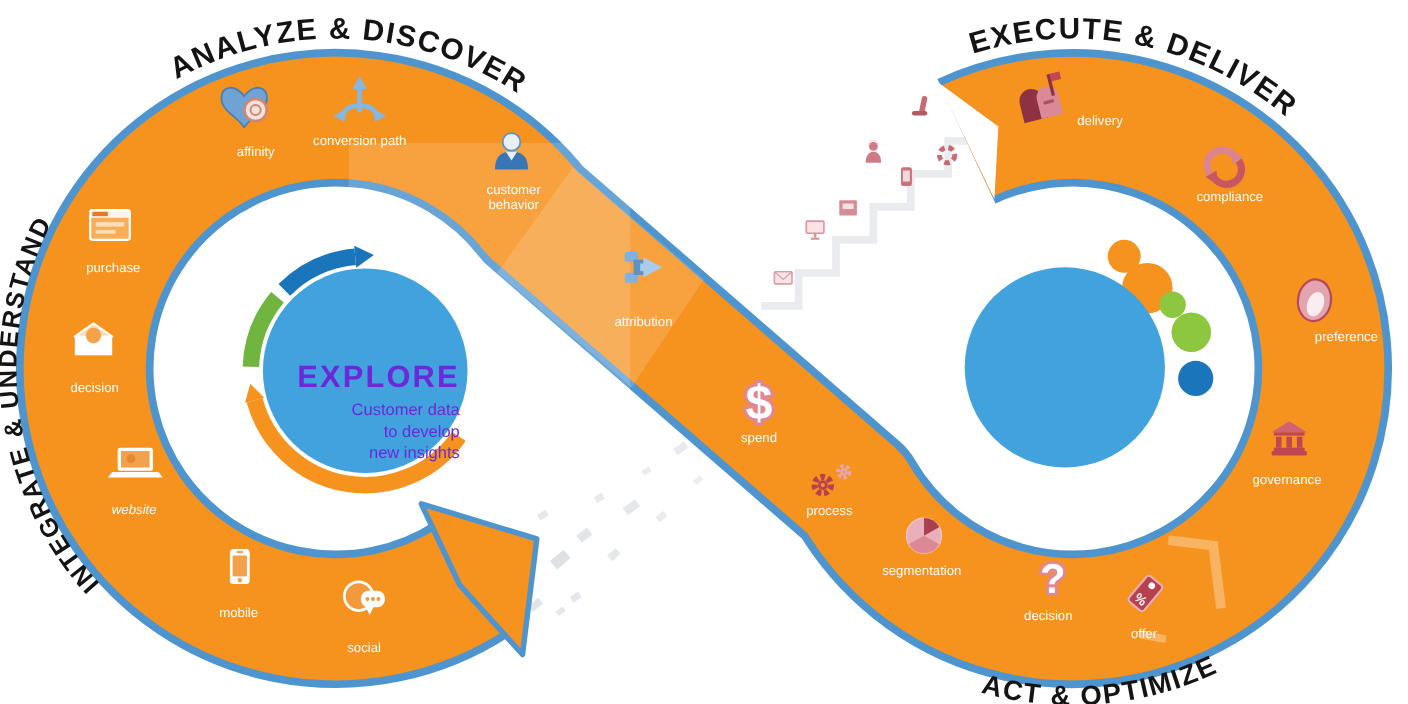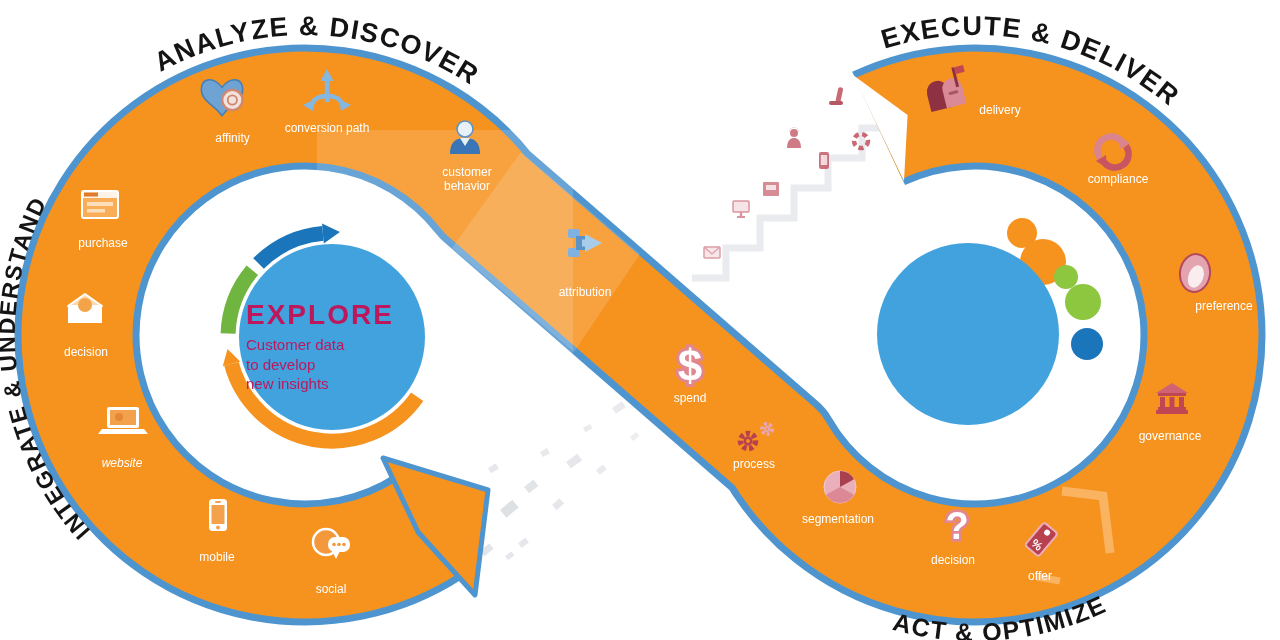--- a/index.html
+++ b/index.html
@@ -3,21 +3,21 @@
 <meta charset="utf-8">
 <style>
   html,body{margin:0;padding:0;background:#fff;}
   .stage{position:relative;width:1280px;height:640px;background:#ffffff;overflow:hidden;
          font-family:"Liberation Sans",sans-serif;}
   .stage svg{position:absolute;left:0;top:0;}
   .labels{position:absolute;left:0;top:0;width:1280px;height:640px;}
   .lbl{position:absolute;transform:translateX(-50%);color:#ffffff;font-size:12px;
        line-height:1.15;text-align:center;white-space:nowrap;}
   .lbl.wrap{white-space:normal;width:82px;}
-  .hub-box{position:absolute;width:172px;text-align:left;color:#be185d;}
+  .hub-box{position:absolute;width:172px;text-align:right;color:#6d28d9;margin-top:28px;}
   .hub-title{font-size:28px;font-weight:bold;letter-spacing:2px;margin:0 0 4px 0;}
   .hub-sub{font-size:15px;line-height:1.3;font-weight:normal;white-space:pre-line;margin:0;}
   .arc-title{font-weight:bold;letter-spacing:1.5px;fill:#141414;}
 </style>
 </head>
 <body>
 
 <div class="stage">
 <svg width="1280" height="640" viewBox="0 0 1280 640">
   <defs>

